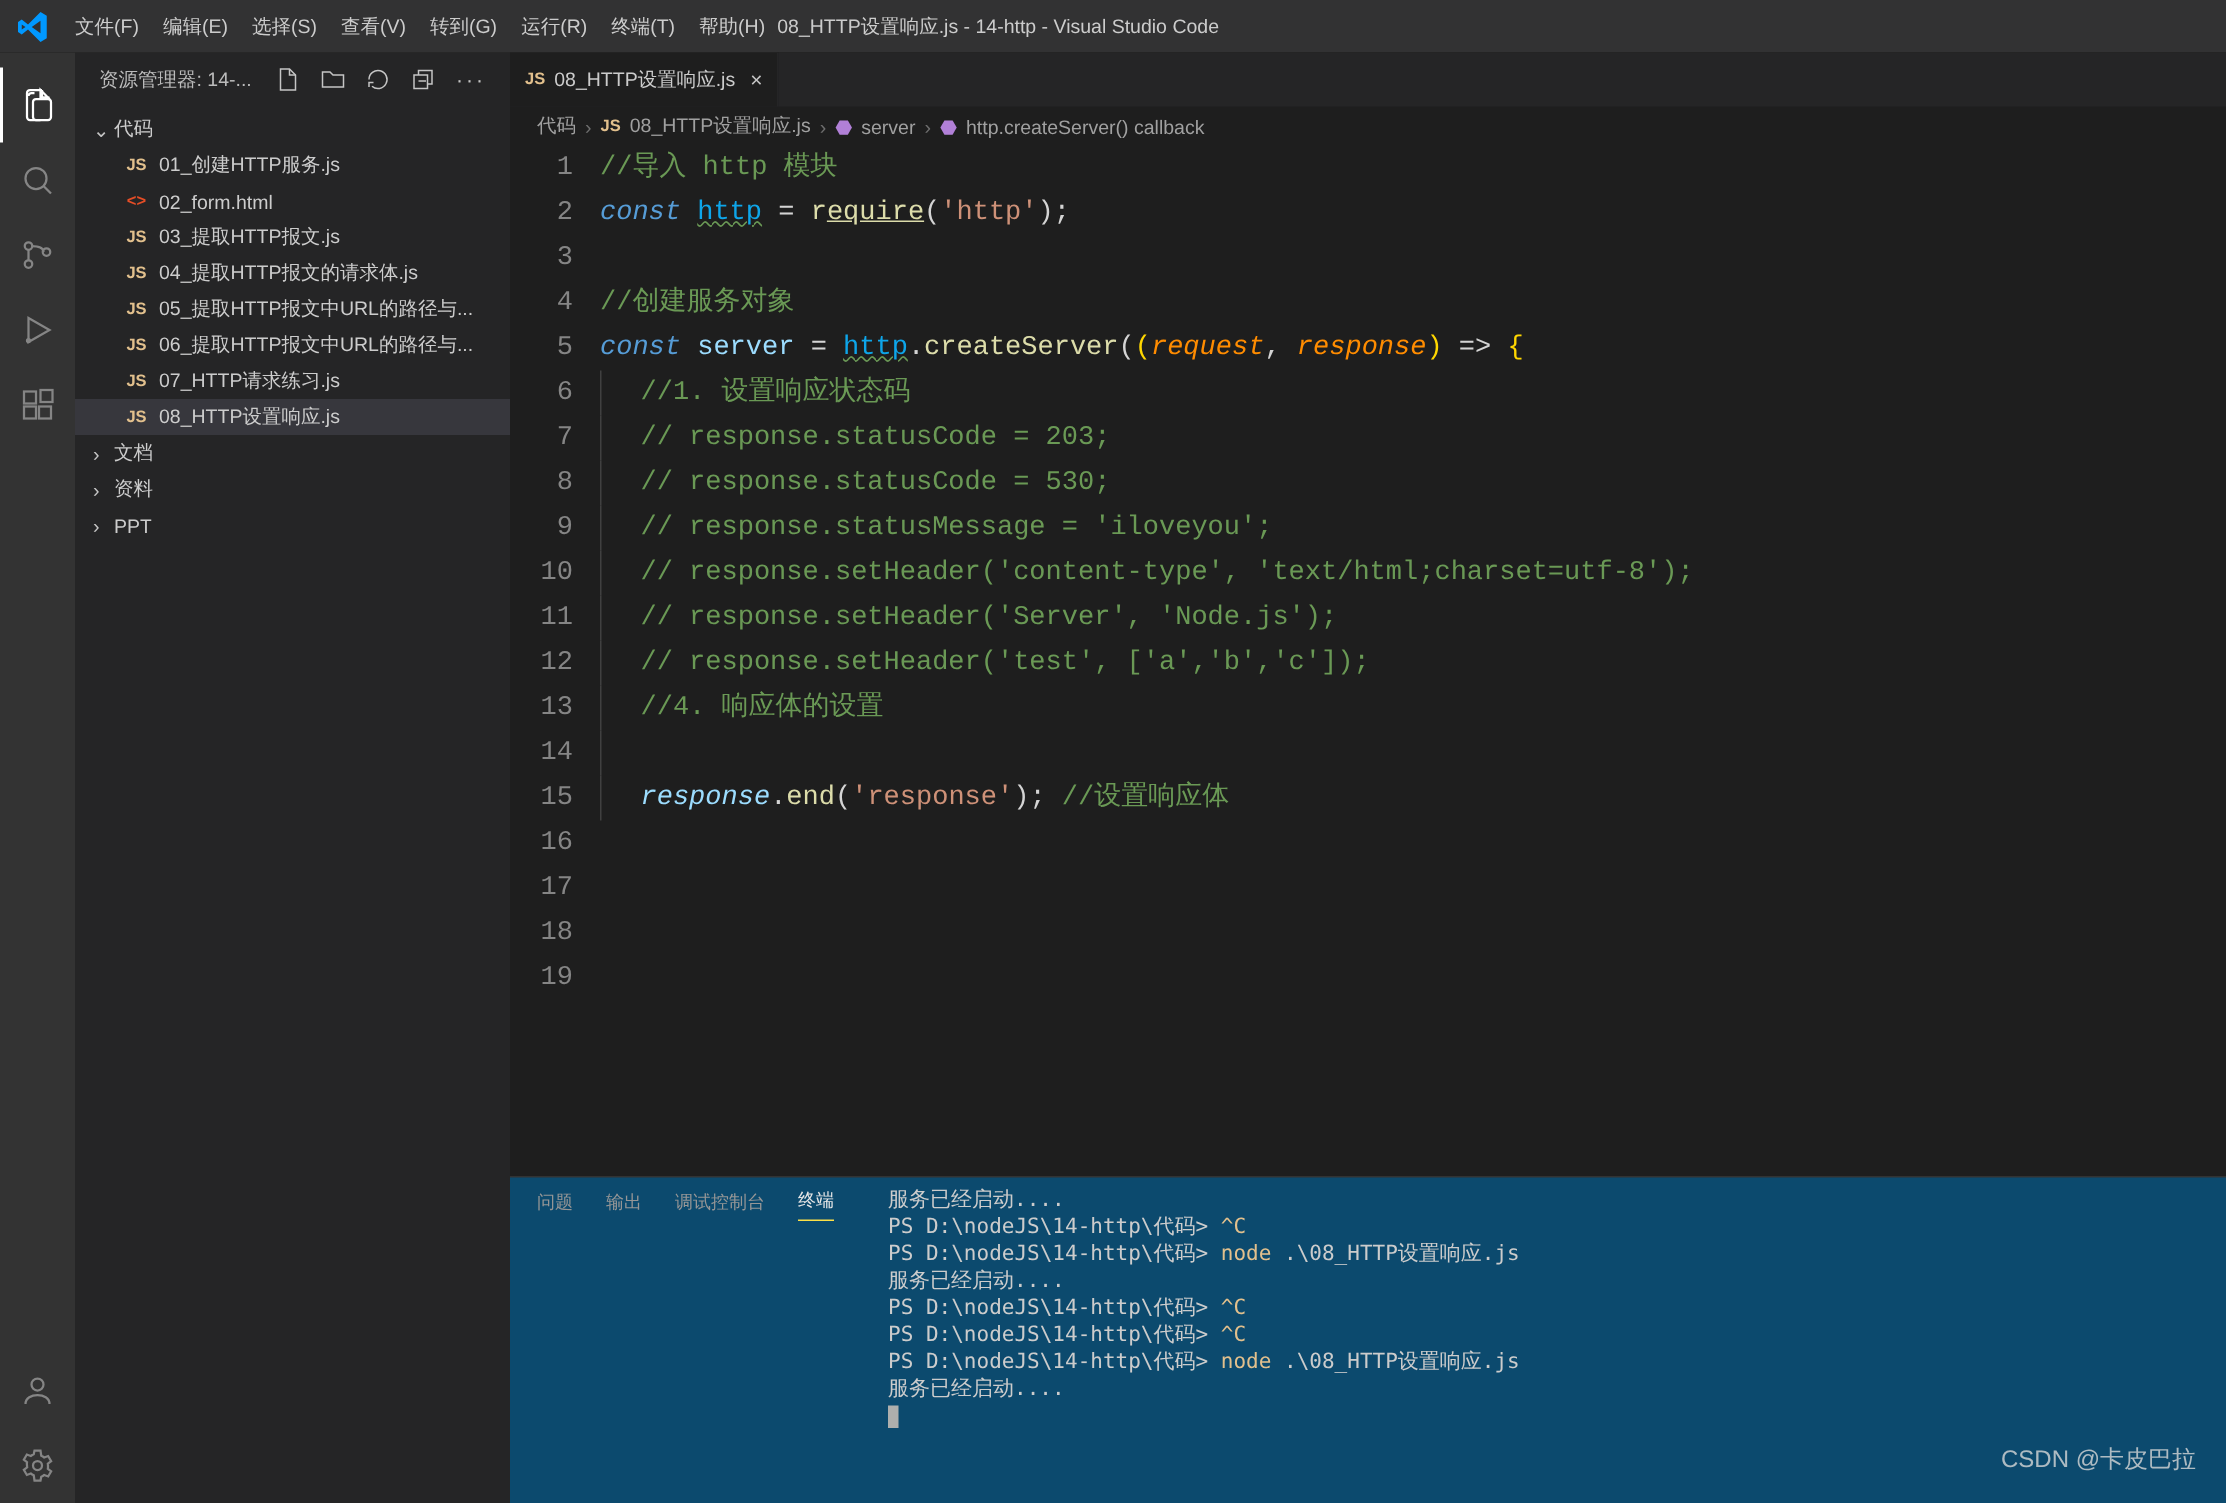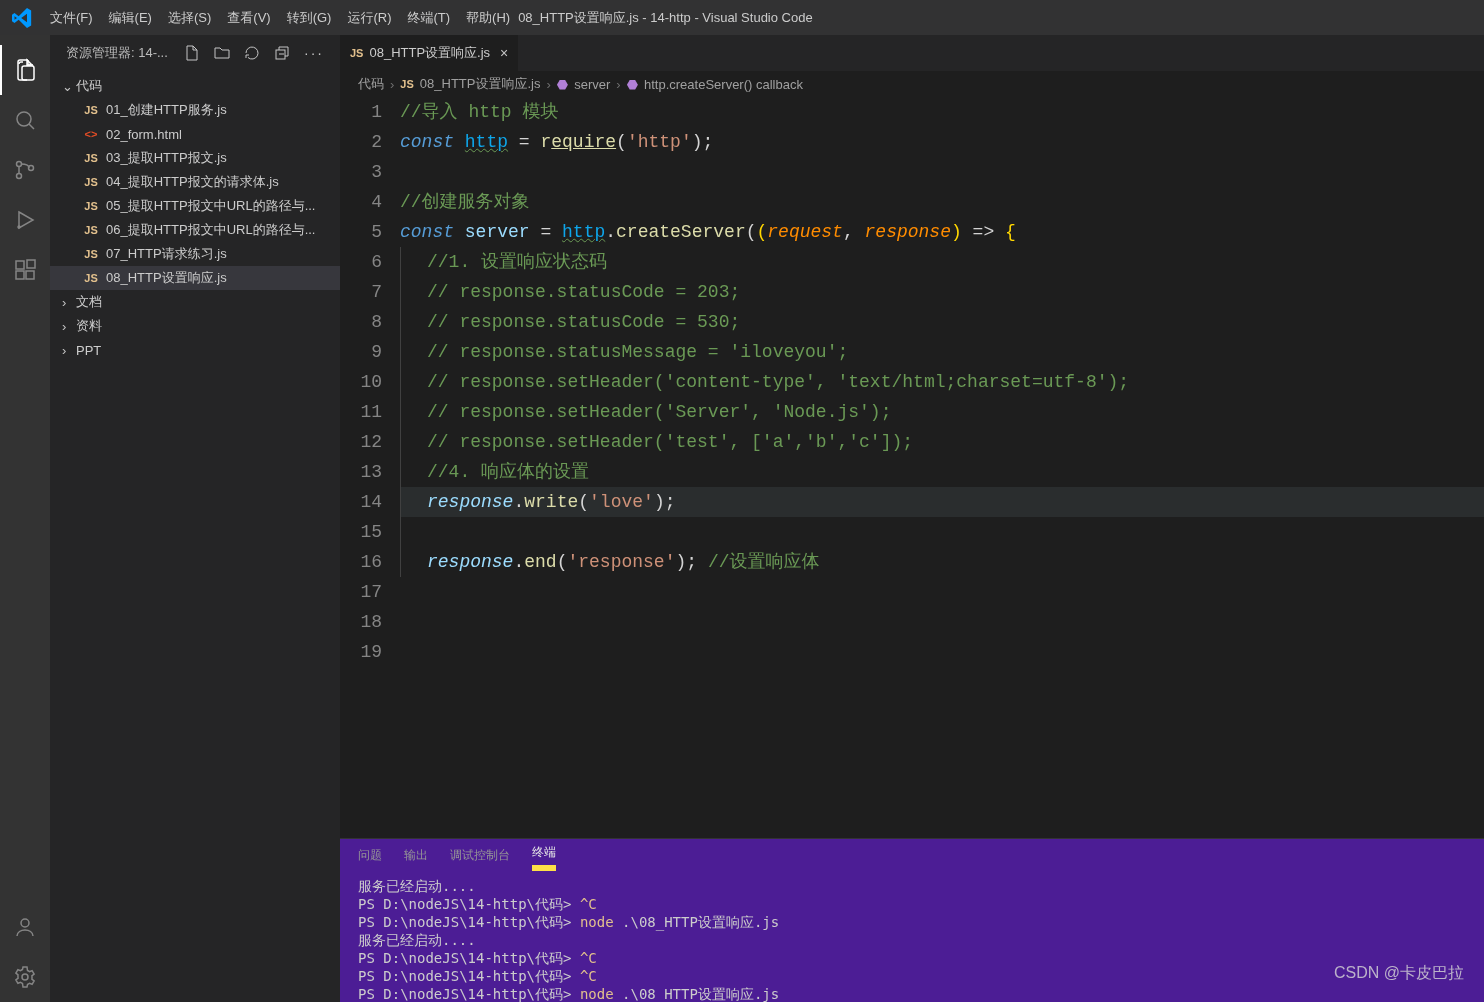--- a/index.html
+++ b/index.html
@@ -63,24 +63,24 @@
 .tk-varU { color: #0ea5e9; text-decoration: underline wavy #6a9955 1px; }
 .tk-func { color: #dcdcaa; }
 .tk-string { color: #ce9178; }
 .tk-punc { color: #d4d4d4; }
 .tk-param { color: #9cdcfe; font-style: italic; }
 .tk-paramO { color: #ff8c00; font-style: italic; text-align: center; }
 .tk-brace { color: #ffd700; }
 .indent-guide { border-left: 1px solid #404040; display:inline-block; height:30px; width:0; vertical-align:top; margin-right: 26px;}
 
 
-.panel { height: 164px; border-top: 1px solid #333; background: #4c1d95; display: flex; flex-direction: column; }
+.panel { height: 218px; border-top: 1px solid #333; background: #0c4a6e; display: flex; }
 .panel-tabs { height: 32px; display: flex; align-items: center; gap: 22px; padding: 0 18px; font-size: 12px; color: #969696; }
 .panel-tabs .pt { cursor: pointer; padding: 4px 0;}
-.panel-tabs .pt.active { color: #e7e7e7; border-bottom: 6px solid #fde047; }
+.panel-tabs .pt.active { color: #e7e7e7; border-bottom: 1px solid #fde047; }
 .terminal { flex: 1; font-family: Consolas, monospace; font-size: 14px; padding: 6px 18px; line-height: 18px; color: #cccccc; overflow: hidden; }
 .term-ps { color: #cccccc; }
 .term-ctrl { color: #e2c08d; }
 .term-cmd { color: #e2c08d; }
 .term-arg { color: #cccccc; }
 .cursor { display:inline-block; width:7px; height:15px; background:#aeafad; vertical-align:text-bottom;}
 
 .watermark { position: fixed; bottom: 18px; right: 20px; font-size: 16px; color: #d7d7d7cc; z-index: 50; }
 </style>
 </head>
@@ -269,21 +269,20 @@
           <div class="line"><span class="tk-comment" style="">//创建服务对象</span></div>
           <div class="line"><span class="tk-keyword" style="">const </span><span class="tk-var" style="">server</span><span class="tk-punc" style=""> = </span><span class="tk-varU" style="">http</span><span class="tk-punc" style="">.</span><span class="tk-func" style="">createServer</span><span class="tk-punc" style="">(</span><span class="tk-brace" style="">(</span><span class="tk-paramO" style="">request</span><span class="tk-punc" style="">, </span><span class="tk-paramO" style="">response</span><span class="tk-brace" style="">)</span><span class="tk-punc" style=""> =&gt; </span><span class="tk-brace" style="">{</span></div>
           <div class="line"><span class="indent-guide"></span><span class="tk-comment" style="">//1. 设置响应状态码</span></div>
           <div class="line"><span class="indent-guide"></span><span class="tk-comment" style="">// response.statusCode = 203;</span></div>
           <div class="line"><span class="indent-guide"></span><span class="tk-comment" style="">// response.statusCode = 530;</span></div>
           <div class="line"><span class="indent-guide"></span><span class="tk-comment" style="">// response.statusMessage = 'iloveyou';</span></div>
           <div class="line"><span class="indent-guide"></span><span class="tk-comment" style="">// response.setHeader('content-type', 'text/html;charset=utf-8');</span></div>
           <div class="line"><span class="indent-guide"></span><span class="tk-comment" style="">// response.setHeader('Server', 'Node.js');</span></div>
           <div class="line"><span class="indent-guide"></span><span class="tk-comment" style="">// response.setHeader('test', ['a','b','c']);</span></div>
           <div class="line"><span class="indent-guide"></span><span class="tk-comment" style="">//4. 响应体的设置</span></div>
-          <div class="line hl"><span class="indent-guide"></span><span class="tk-param" style="">response</span><span class="tk-punc" style="">.</span><span class="tk-func" style="">write</span><span class="tk-punc" style="">(</span><span class="tk-string" style="">'love'</span><span class="tk-punc" style="">);</span></div>
           <div class="line"><span class="indent-guide"></span></div>
           <div class="line"><span class="indent-guide"></span><span class="tk-param" style="">response</span><span class="tk-punc" style="">.</span><span class="tk-func" style="">end</span><span class="tk-punc" style="">(</span><span class="tk-string" style="">'response'</span><span class="tk-punc" style="">);</span><span class="tk-punc" style=""> </span><span class="tk-comment" style="">//设置响应体</span></div>
         </div>
     </div>
 
     <div class="panel">
       <div class="panel-tabs" id="paneltabs">
           <span class="pt">问题</span>
           <span class="pt">输出</span>
           <span class="pt">调试控制台</span>

